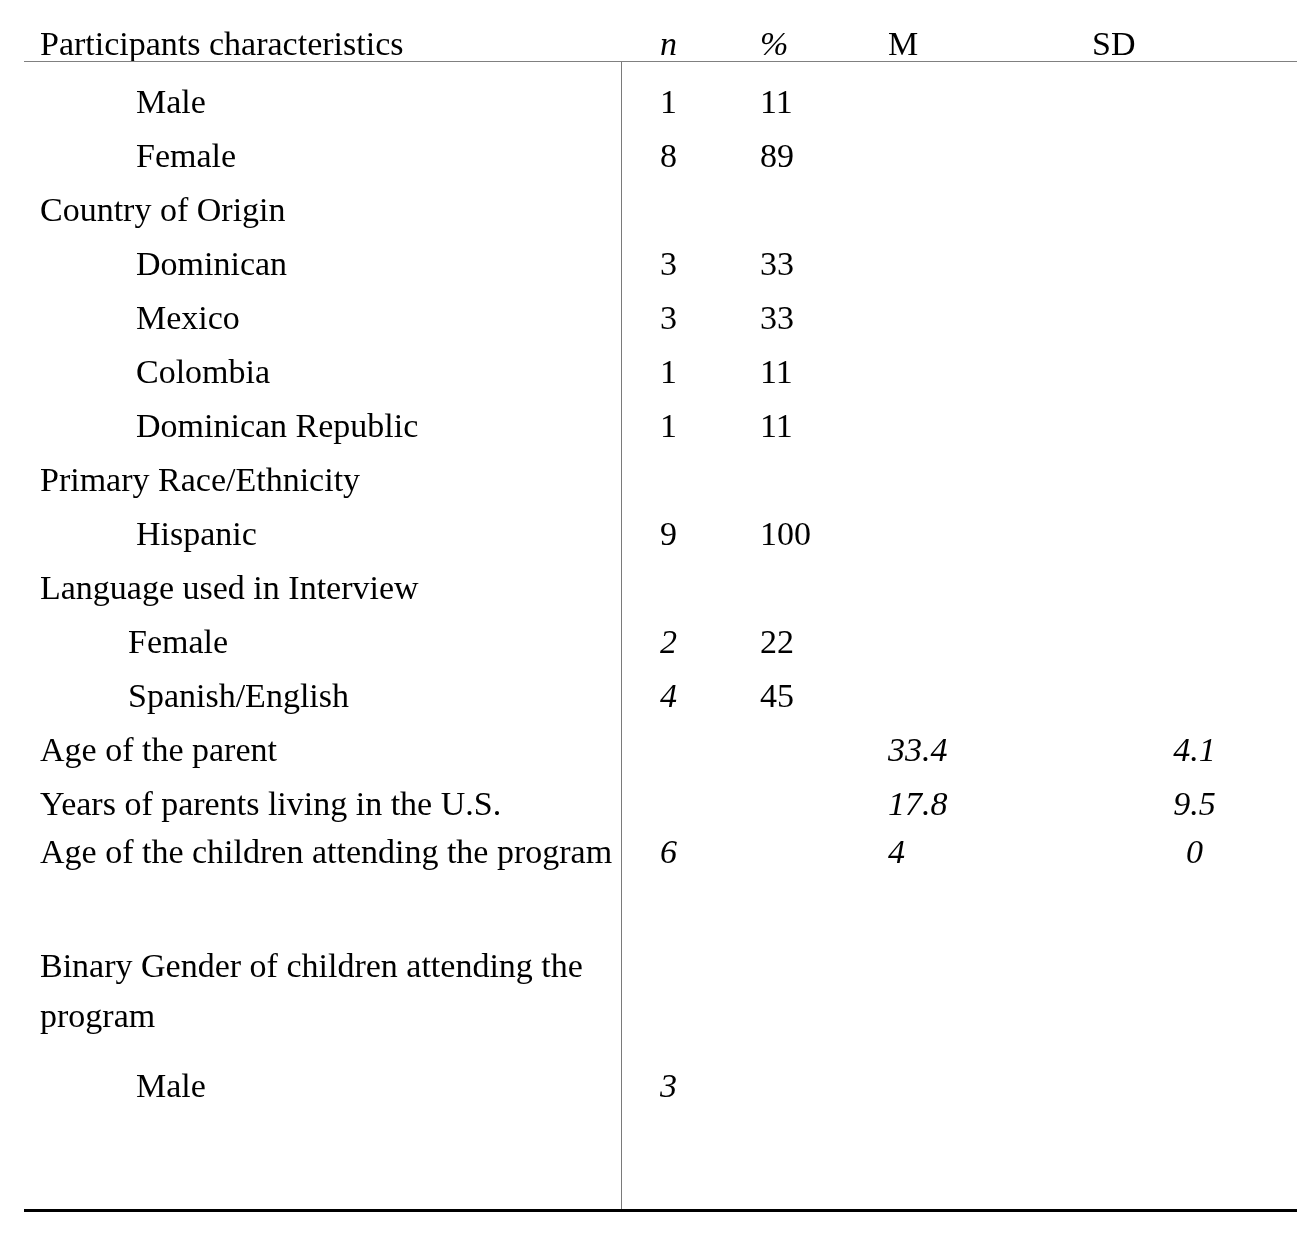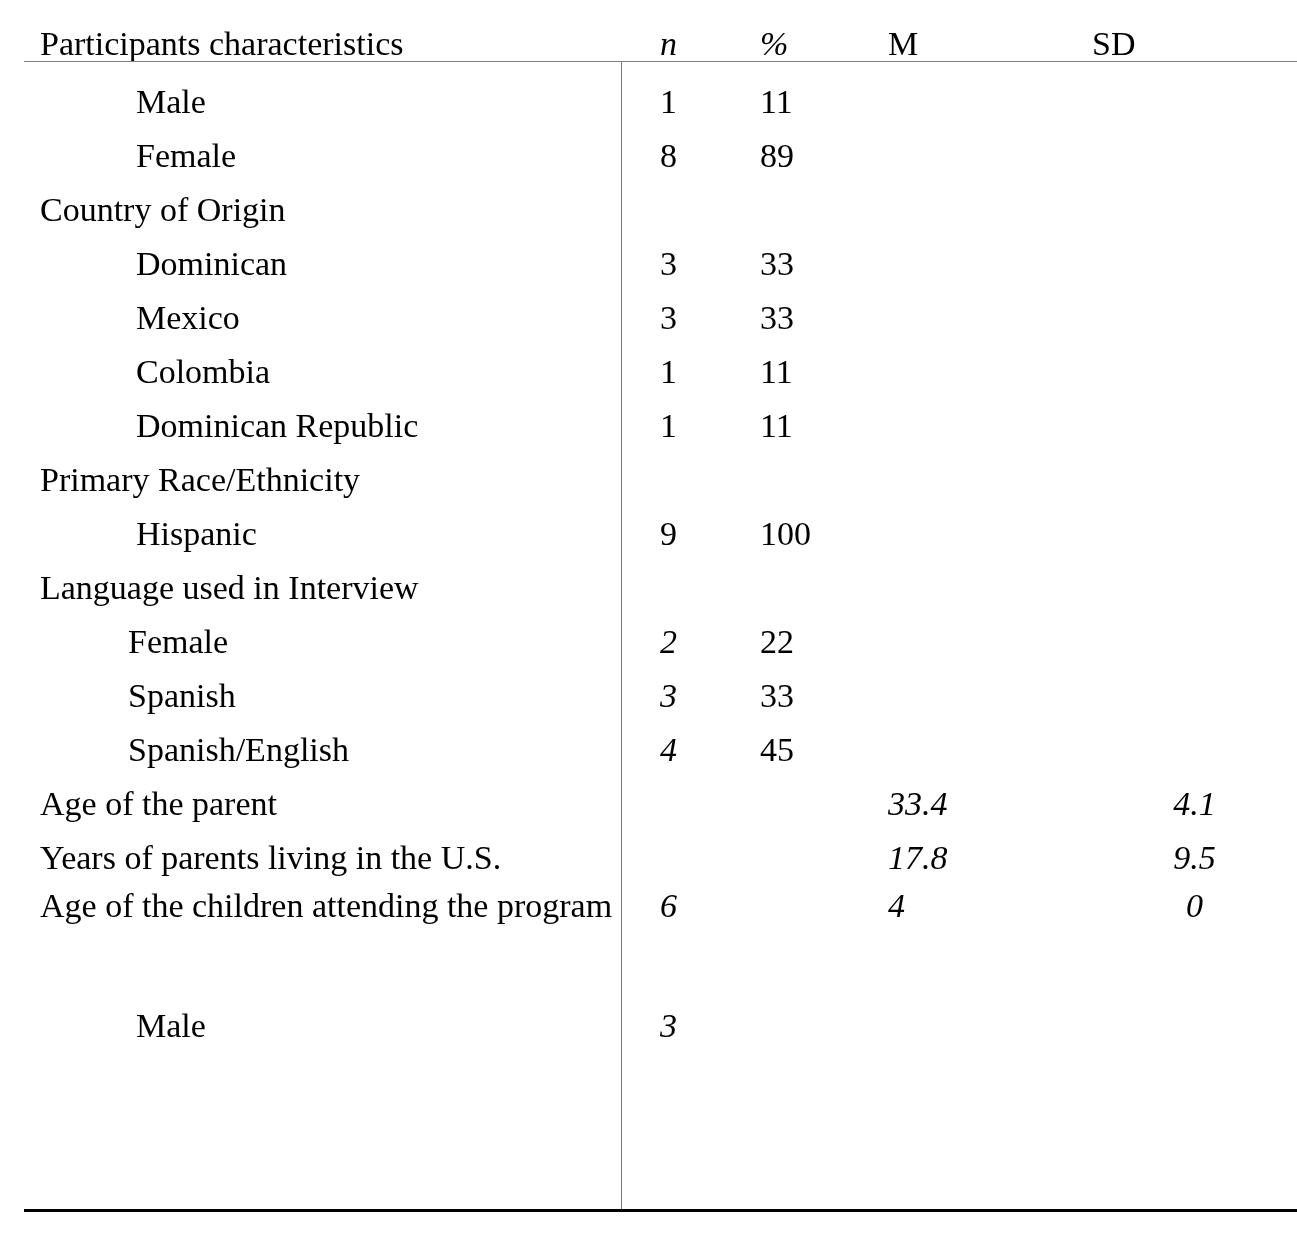--- a/index.html
+++ b/index.html
@@ -219,27 +219,20 @@
       </tr>
 
       <tr class="body-row">
         <td class="lbl indent2">Female</td>
         <td class="n ital">2</td>
         <td class="pct">22</td>
         <td class="m"></td>
         <td class="sd"></td>
       </tr>
 
-      <tr class="body-row">
-        <td class="lbl indent2">Spanish</td>
-        <td class="n ital">3</td>
-        <td class="pct">33</td>
-        <td class="m"></td>
-        <td class="sd"></td>
-      </tr>
 
       <tr class="body-row">
         <td class="lbl indent2">Spanish/English</td>
         <td class="n ital">4</td>
         <td class="pct">45</td>
         <td class="m"></td>
         <td class="sd"></td>
       </tr>
 
       <tr class="body-row">
@@ -259,20 +252,27 @@
       </tr>
 
       <tr class="body-row tall">
         <td class="lbl wrap">Age of the children attending the program</td>
         <td class="n ital">6</td>
         <td class="pct"></td>
         <td class="m ital">4</td>
         <td class="sd ital">0</td>
       </tr>
 
+      <tr class="body-row tall">
+        <td class="lbl wrap">Binary Gender of children attending the program</td>
+        <td class="n"></td>
+        <td class="pct"></td>
+        <td class="m"></td>
+        <td class="sd"></td>
+      </tr>
 
       <tr class="body-row">
         <td class="lbl indent">Male</td>
         <td class="n ital">3</td>
         <td class="pct"></td>
         <td class="m"></td>
         <td class="sd"></td>
       </tr>
 
     </tbody>

